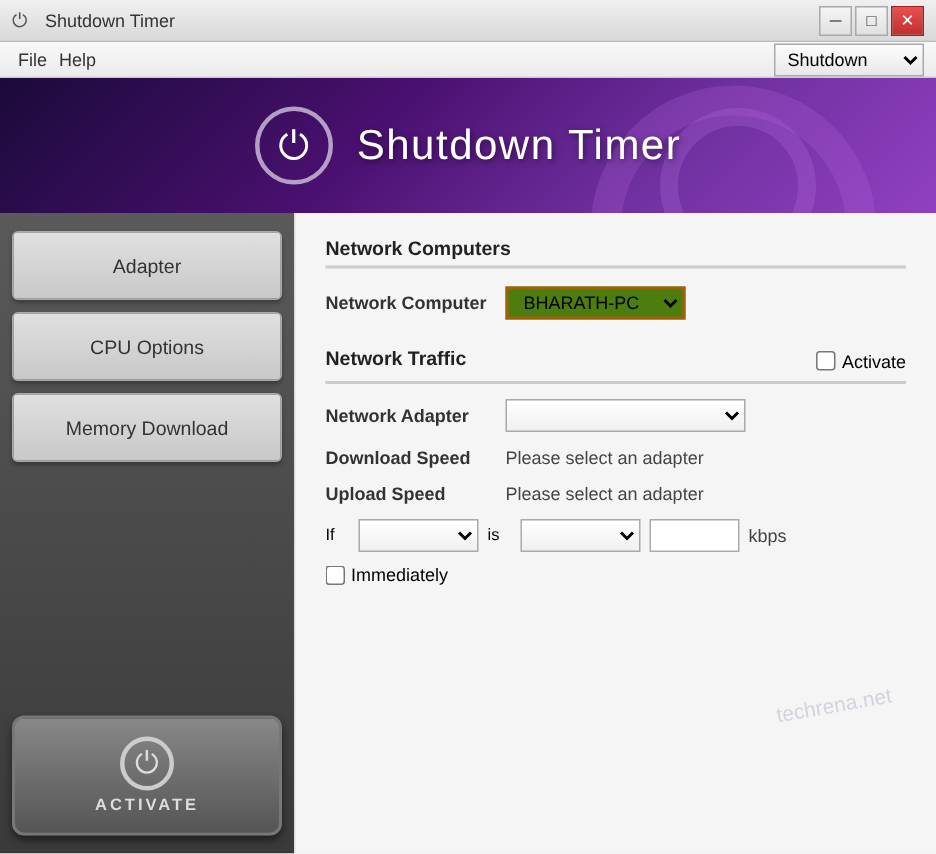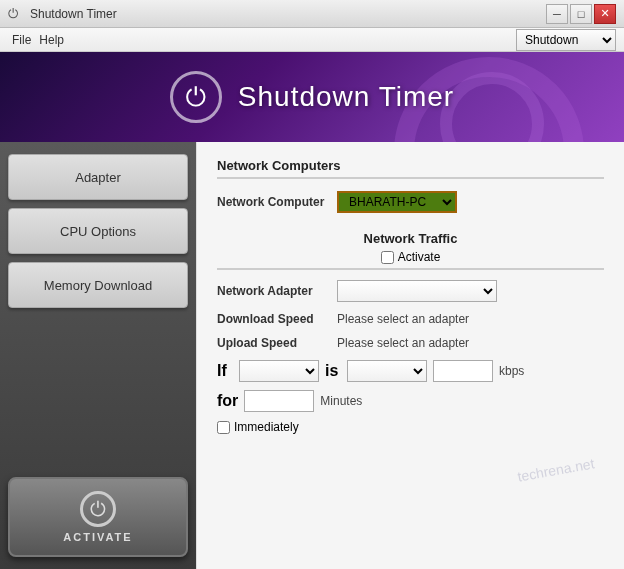--- a/index.html
+++ b/index.html
@@ -265,21 +265,20 @@
 
     .section-gap { margin-top: 18px; }
 
     .traffic-header {
       display: flex;
       align-items: center;
       justify-content: space-between;
       margin-bottom: 10px;
       border-bottom: 2px solid #ccc;
       padding-bottom: 4px;
-      flex-direction: column;
     }
     .activate-checkbox-row {
       display: flex;
       align-items: center;
       gap: 4px;
       font-size: 12px;
     }
 
     .watermark {
       position: absolute;
@@ -292,22 +291,22 @@
     }
 
     .if-row {
       display: flex;
       align-items: center;
       gap: 6px;
       margin-bottom: 8px;
       margin-top: 8px;
     }
     .if-label {
-      font-size: 16px;
-      font-weight: 700;
+      font-size: 11px;
+      font-weight: 400;
       min-width: 16px;
     }
     .input-small {
       height: 22px;
       width: 70px;
       border: 1px solid #aaa;
       background: white;
       padding: 0 4px;
       font-size: 12px;
     }
@@ -432,25 +431,20 @@
         <option></option>
       </select>
       <span class="if-label">is</span>
       <select class="combo-small">
         <option></option>
       </select>
       <input type="text" class="input-medium" value="" style="">
       <span class="kbps-label">kbps</span>
     </div>
 
-    <div class="for-row">
-      <span class="if-label">for</span>
-      <input type="text" class="input-small" value="" style="">
-      <span class="field-value">Minutes</span>
-    </div>
 
     <div class="immediately-row">
       <input type="checkbox" style="">
       <span>Immediately</span>
     </div>
 
   </div>
 </div>
 
 </body></html>

